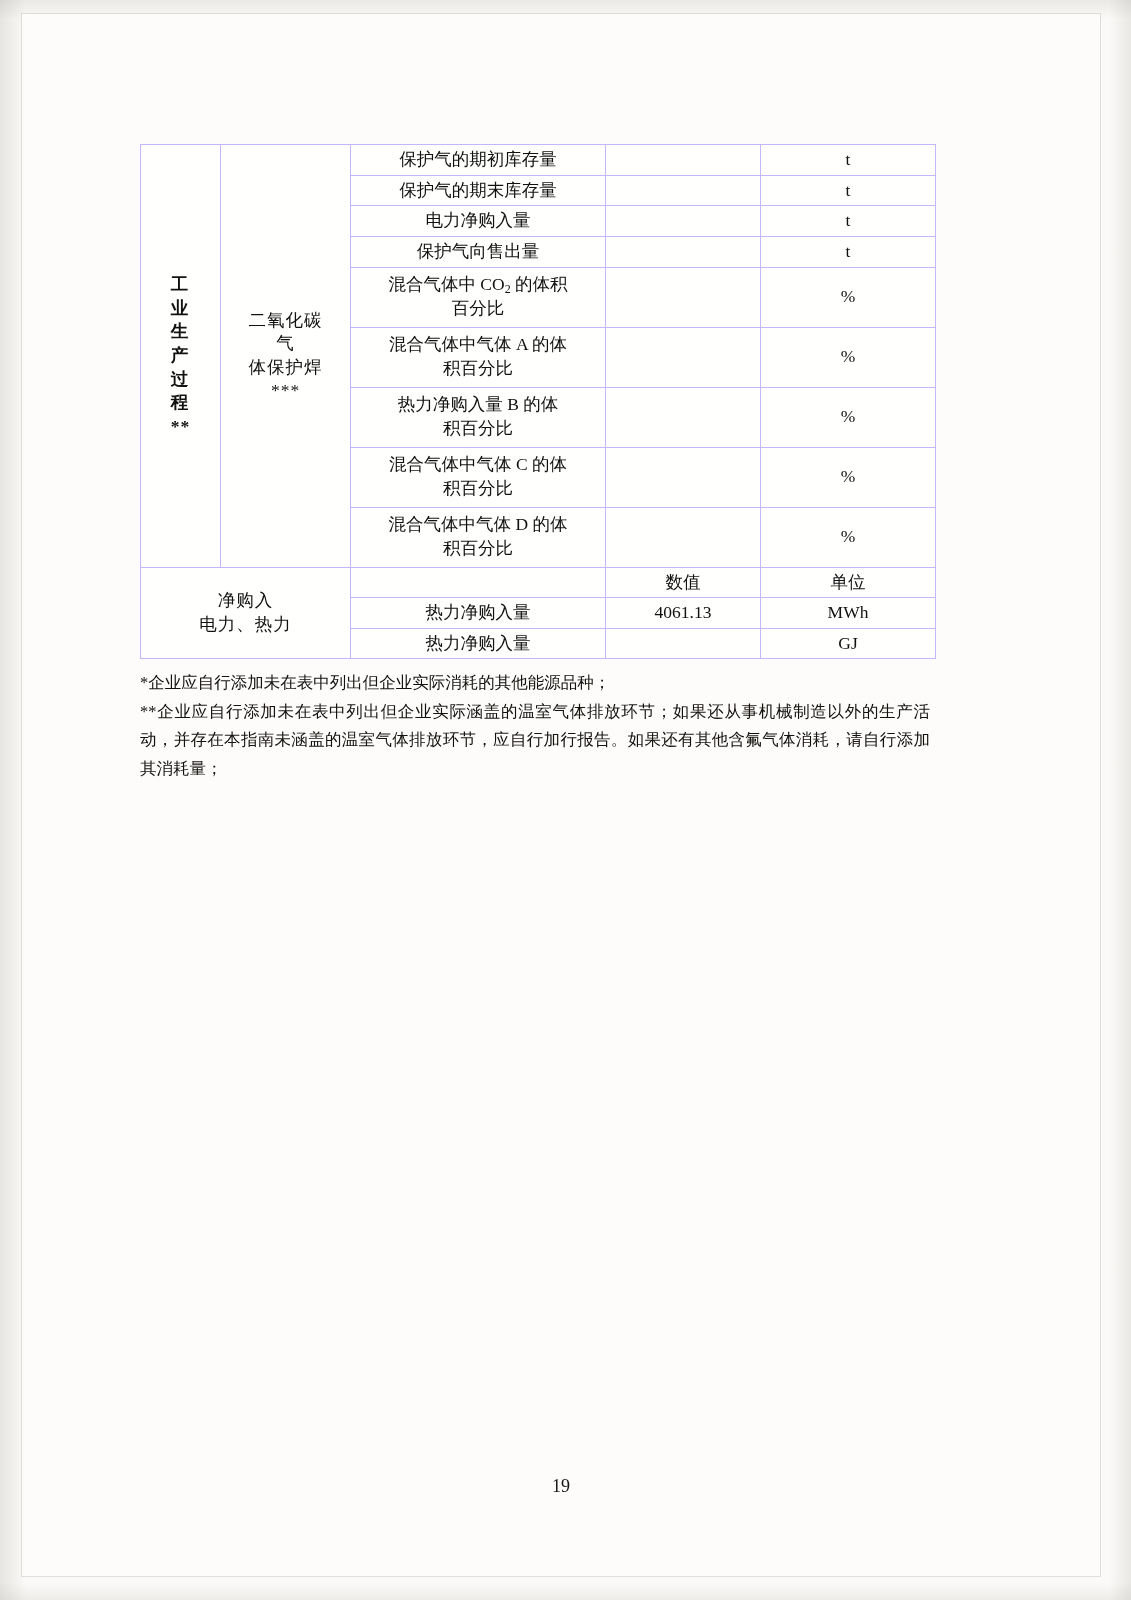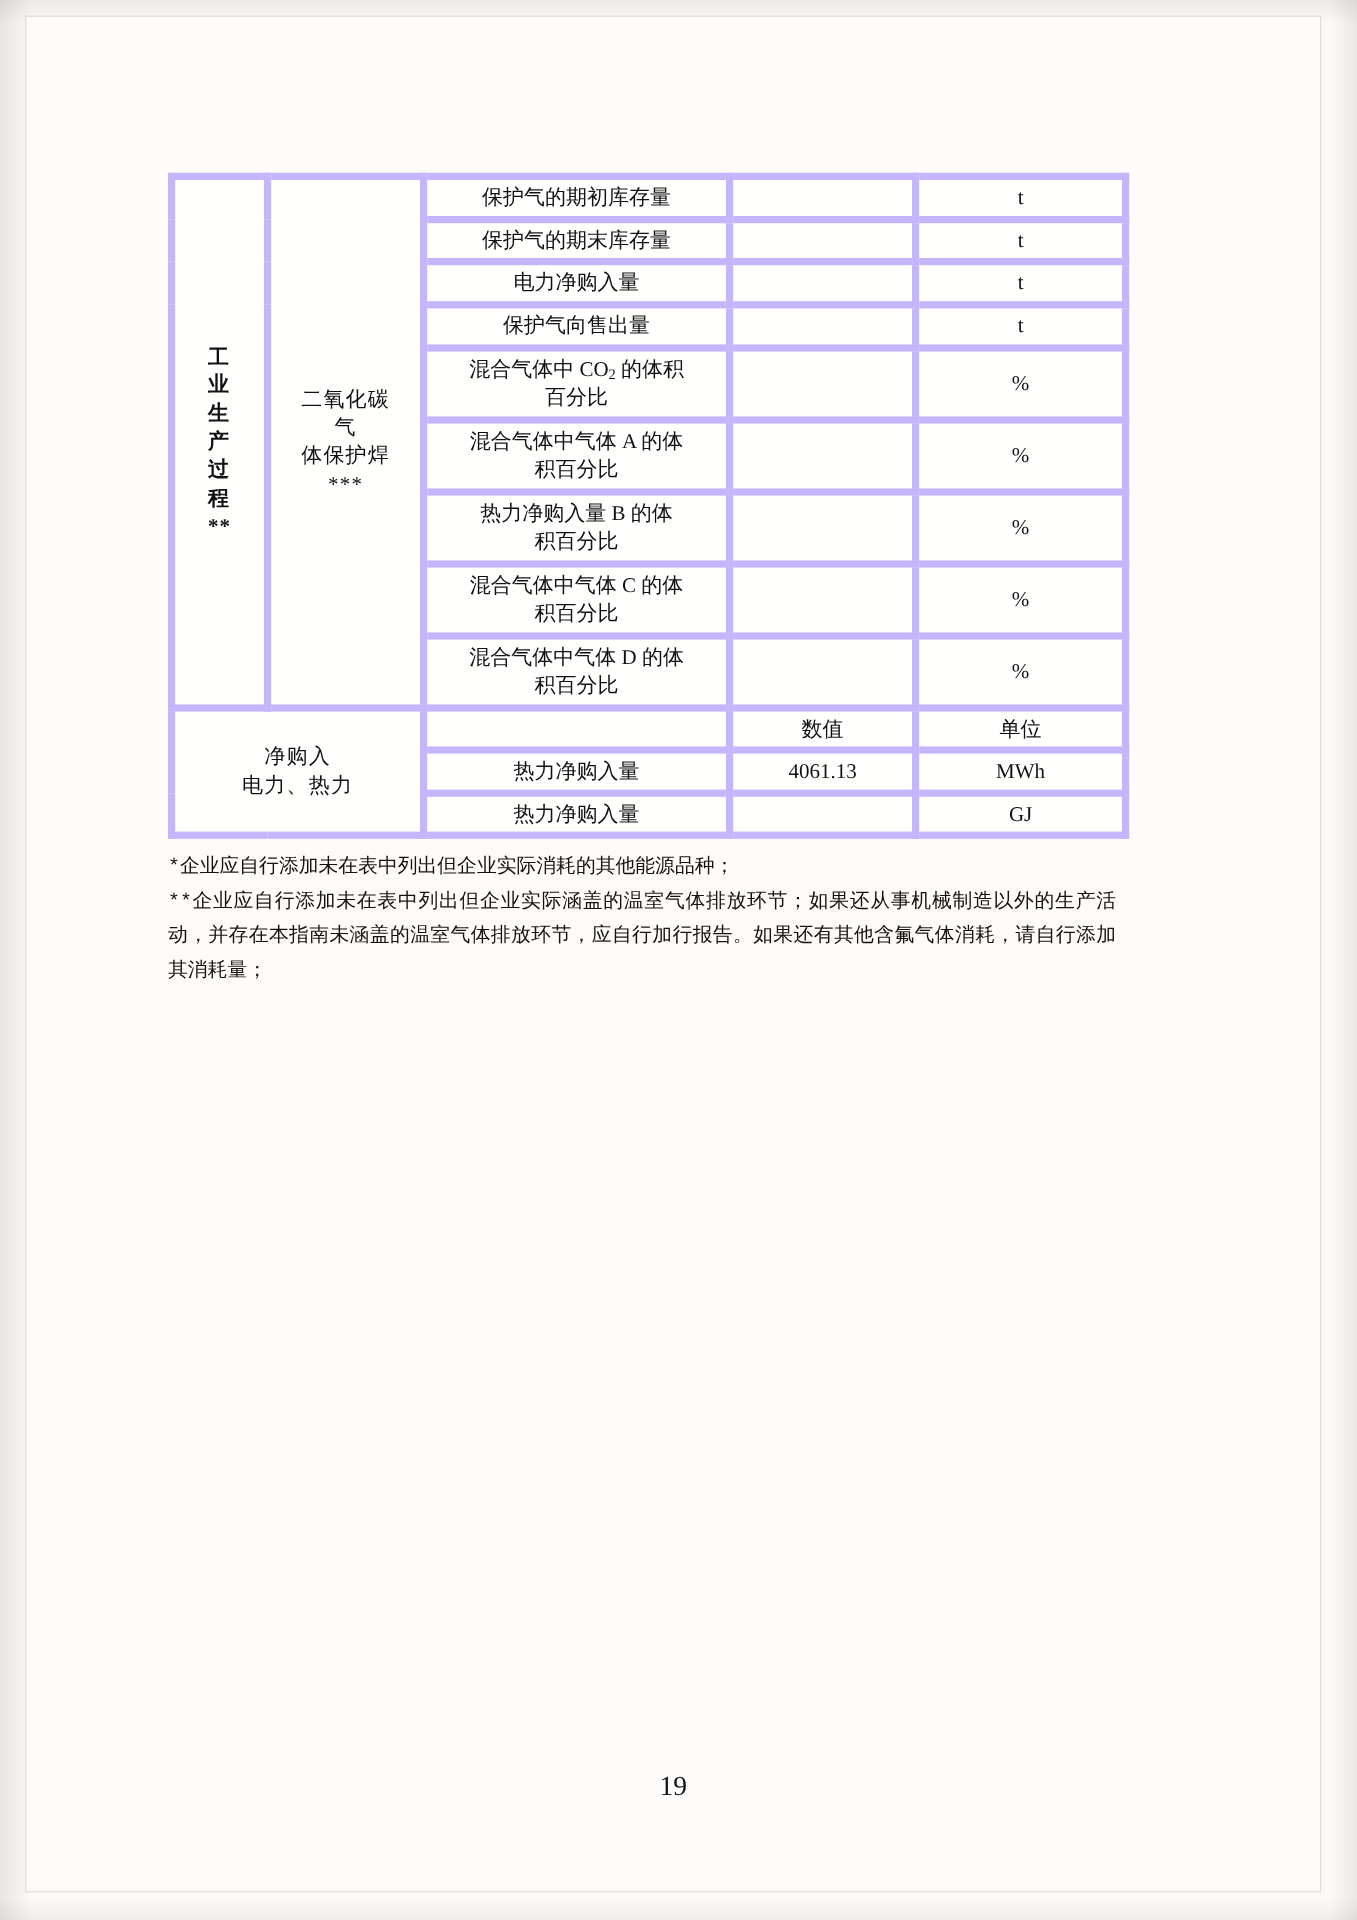--- a/index.html
+++ b/index.html
@@ -48,21 +48,21 @@
     width: 860px;
   }
 
   table.data {
     border-collapse: collapse;
     width: 795px;
     table-layout: fixed;
     background: #fffffe;
   }
   table.data td {
-    border: 6px solid #c4b5fd;
+    border: 1px solid #c4b5fd;
     font-size: 17.5px;
     color: #111;
     text-align: center;
     vertical-align: middle;
     padding: 3px 21px;
     line-height: 1.35;
   }
   .col-a { width: 80px; }
   .col-b { width: 130px; }
   .col-c { width: 255px; }
@@ -101,35 +101,35 @@
   .numval { font-size: 17.5px; }
   .netcell {
     font-size: 18px;
     letter-spacing: 1px;
     line-height: 1.7;
   }
 
   .notes {
     margin-top: 10px;
     width: 790px;
-    font-family: Liberation Mono, monospace;
+    font-family: Liberation Serif, serif;
     font-size: 16.5px;
     color: #14110f;
     line-height: 1.72;
     text-align: justify;
   }
   .notes p { margin: 0; }
 
   .pagenum {
     position: absolute;
     top: 1462px;
     left: 0;
     width: 1078px;
     text-align: center;
-    font-size: 23px;
+    font-size: 18px;
     color: #151515;
     font-family: "Liberation Serif", serif;
   }
 </style>
 </head>
 <body>
 
 <div class="page">
   <div class="sheet">
     <div class="content">

